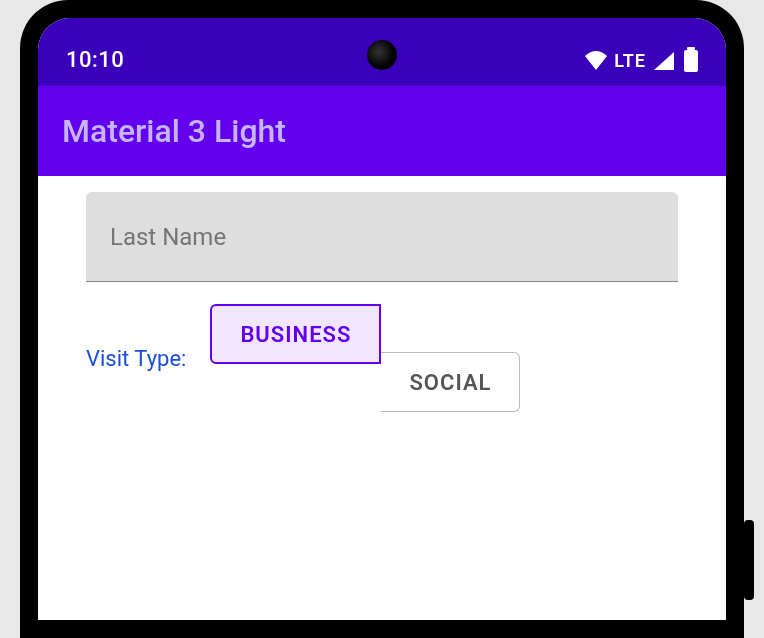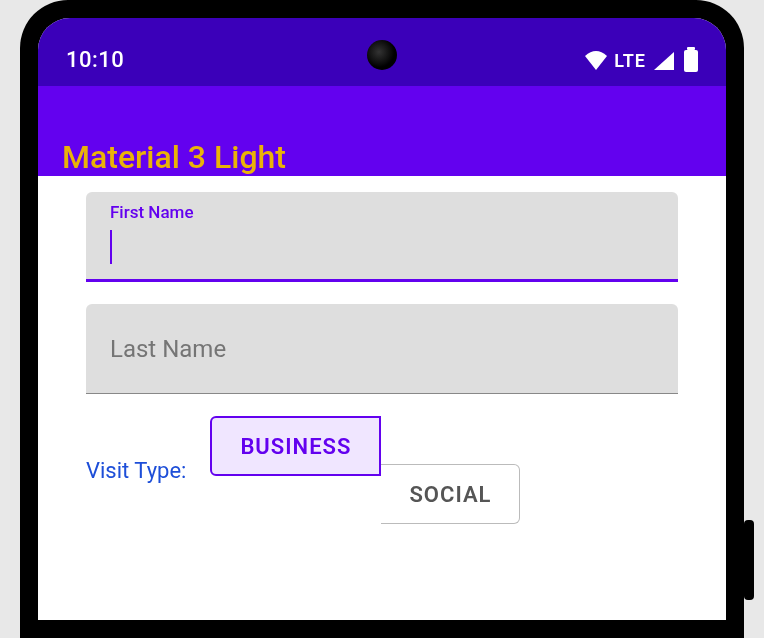--- a/index.html
+++ b/index.html
@@ -66,23 +66,23 @@
     .status-lte { font-size: 18px; font-weight: 600; letter-spacing: 1px; }
     .wifi-icon, .signal-icon, .battery-icon { display: inline-block; }
     .wifi-icon svg, .signal-icon svg { width: 24px; height: 20px; display: block; }
     .battery-icon { width: 14px; height: 22px; background: #fff; border-radius: 2px; position: relative; margin-left: 2px; }
     .battery-icon::before { content: ""; position: absolute; top: -3px; left: 3px; width: 8px; height: 3px; background: #fff; border-radius: 1px; }
 
     .app-bar {
       background: #6301ef;
       height: 90px;
       display: flex;
-      align-items: flex-end;
+      align-items: center;
       padding: 0 24px;
-      color: #eab308;
+      color: #c4b5fd;
     }
     .app-bar-title { font-size: 32px; font-weight: 500; }
 
     .content { padding: 16px 48px 0; }
 
     .text-field {
       width: 100%;
       background: #dedede;
       border-radius: 6px 6px 0 0;
       position: relative;
@@ -215,25 +215,20 @@
           <span class="battery-icon"></span>
         </div>
       </div>
 
       <div class="app-bar">
         <div class="app-bar-title">Material 3 Light</div>
       </div>
 
       <div class="content">
 
-        <div class="text-field focused">
-          <div class="tf-label-floating">First Name</div>
-          <div class="tf-cursor"></div>
-          <input class="tf-input" value="" style="">
-        </div>
 
         <div class="text-field idle">
           <input class="tf-input-idle" placeholder="Last Name" style="">
         </div>
 
         <div class="visit-row">
           <div class="visit-label">Visit Type:</div>
           <div class="seg-group">
             <button class="seg-btn selected">BUSINESS</button>
             <button class="seg-btn">SOCIAL</button>

